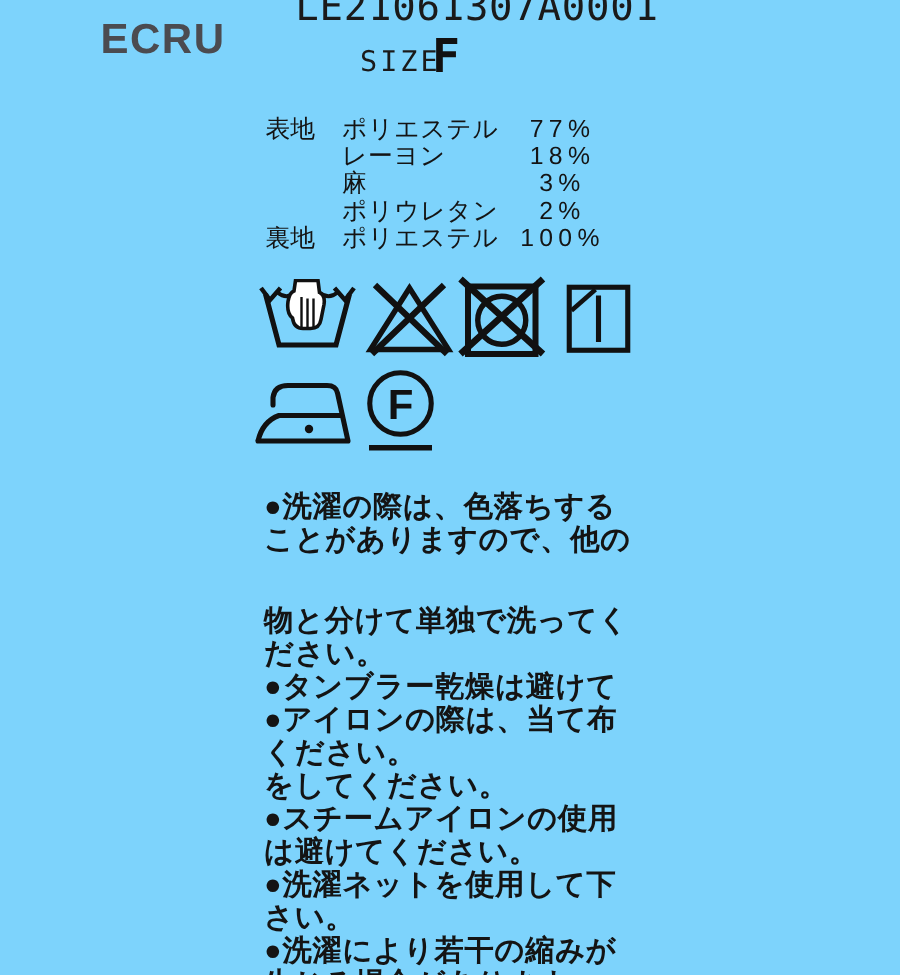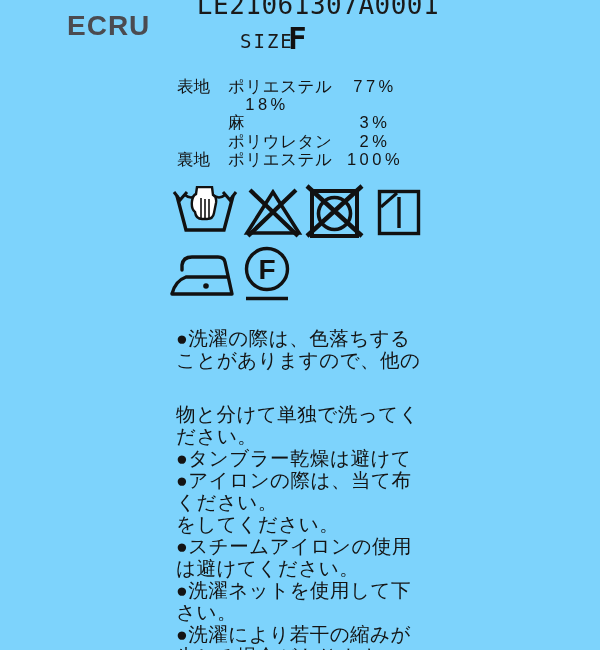--- a/index.html
+++ b/index.html
@@ -38,21 +38,21 @@
   .i-handwash{left:171px;top:186px;}
   .i-bleach{left:243px;top:185px;}
   .i-tumble{left:304px;top:183px;}
   .i-shade{left:377px;top:187px;}
   .i-iron{left:170px;top:251px;}
   .i-dryclean{left:243px;top:245px;}
   .notes{position:absolute;left:176px;width:268px;}
   .para1{top:327px;}
   .para2{top:403px;}
   .ln{
-    height:22px;line-height:22px;font-size:19.5px;font-weight:400;
+    height:22px;line-height:22px;font-size:19.5px;font-weight:700;
     letter-spacing:0.5px;white-space:nowrap;color:#141414;
   }
 </style>
 </head>
 <body>
 
 <div class="page">
 
   <div class="product-code">LE21061307A0001</div>
   <div class="color-name">ECRU</div>
@@ -60,20 +60,21 @@
   <span class="size-value">F</span>
 
   <div class="comp-table">
     <div class="comp-row">
       <span class="comp-part">表地</span>
       <span class="comp-material">ポリエステル</span>
       <span class="comp-percent">77%</span>
     </div>
     <div class="comp-row">
       <span class="comp-part"></span>
+      <span class="comp-material">レーヨン</span>
       <span class="comp-percent">18%</span>
     </div>
     <div class="comp-row">
       <span class="comp-part"></span>
       <span class="comp-material">麻</span>
       <span class="comp-percent">3%</span>
     </div>
     <div class="comp-row">
       <span class="comp-part"></span>
       <span class="comp-material">ポリウレタン</span>

